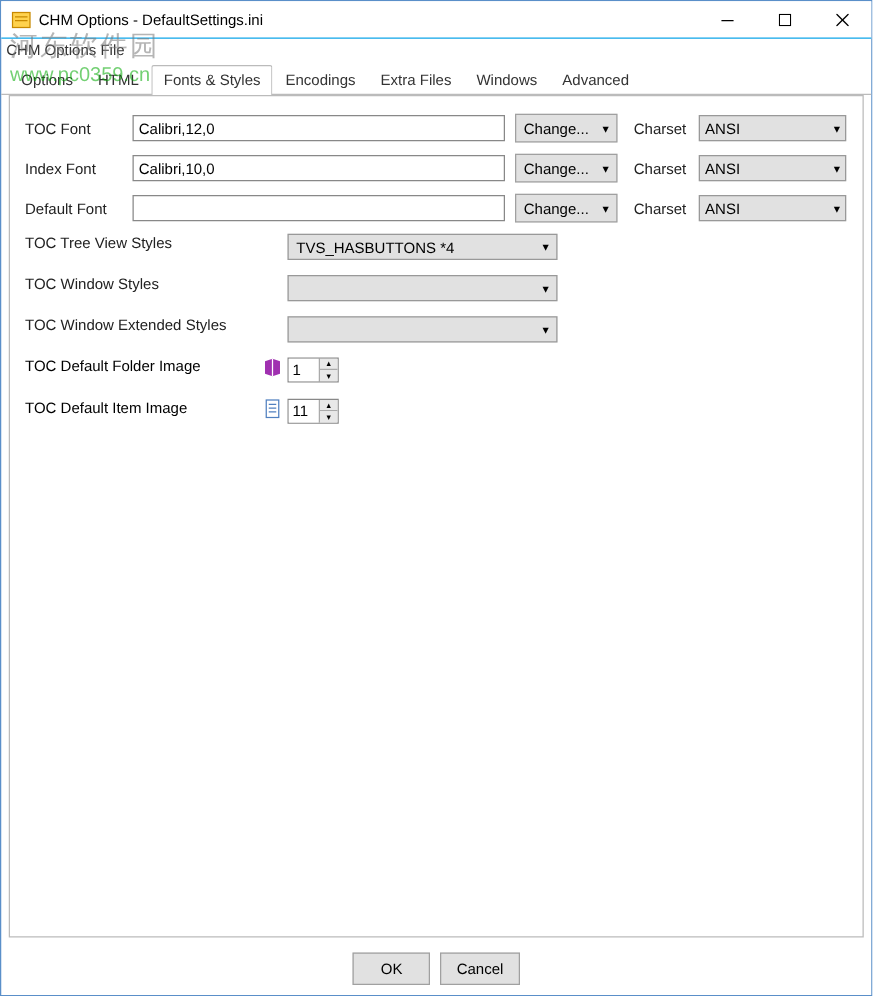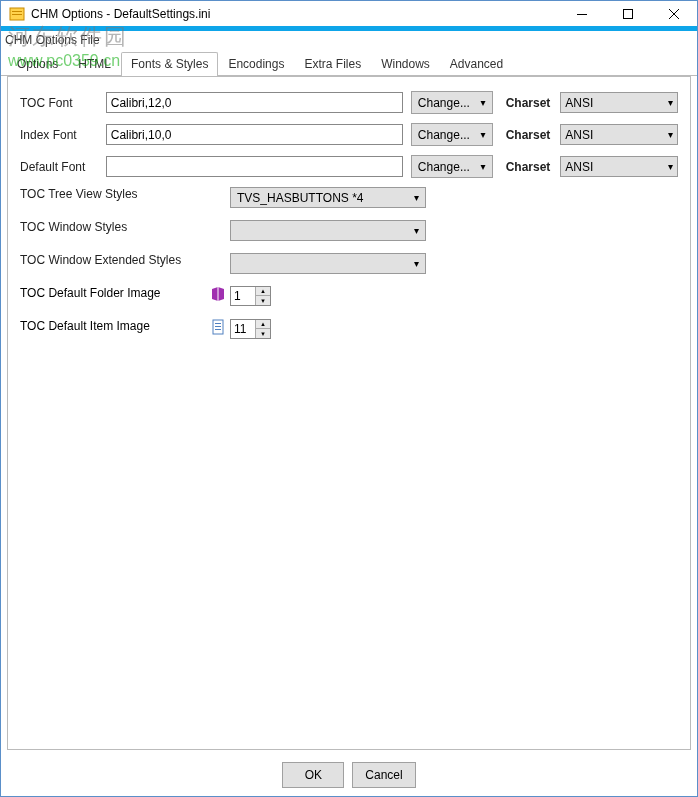--- a/index.html
+++ b/index.html
@@ -12,21 +12,21 @@
       overflow: hidden;
       position: relative;
     }
     .window { border: 1px solid #5a8fc9; width: 698px; height: 797px; display: flex; flex-direction: column; }
     .titlebar {
       height: 30px;
       background: #fff;
       display: flex;
       align-items: center;
       padding-left: 8px;
-      border-bottom: 5px solid #0ea5e9;
+      border-bottom: 1px solid #0ea5e9;
     }
     .titlebar-icon { width: 16px; height: 16px; margin-right: 6px; }
     .titlebar-text { flex: 1; color: #000; font-size: 12px; }
     .titlebar-btns { display: flex; height: 100%; }
     .tbtn { width: 46px; display: flex; align-items: center; justify-content: center; color: #000; }
     .watermark {
       position: absolute;
       left: 8px; top: 22px;
       pointer-events: none;
       z-index: 5;
@@ -70,36 +70,36 @@
       width: 82px;
       height: 23px;
       background: #e1e1e1;
       border: 1px solid #a0a0a0;
       display: flex;
       align-items: center;
       justify-content: space-between;
       padding: 0 6px;
       font-size: 12px;
     }
-    .charset-lbl { margin-left: 13px; color: #222; font-weight: bold; }
+    .charset-lbl { margin-left: 13px; color: #222; }
     .charset-select {
       margin-left: 10px;
       width: 118px;
       height: 21px;
       border: 1px solid #999;
       background: #e1e1e1;
       padding: 1px 4px;
       display: flex;
       align-items: center;
       justify-content: space-between;
     }
     .row2 { display: flex; margin-bottom: 10px; height: 23px; }
     .lbl-wide { width: 210px; color: #222; }
     .combo {
-      width: 196px;
+      width: 216px;
       height: 21px;
       border: 1px solid #999;
       background: #e1e1e1;
       display: flex;
       align-items: center;
       justify-content: space-between;
       padding: 0 6px;
     }
     .icon-sm { width: 16px; height: 16px; margin-right: 4px; }
     .spinner {

